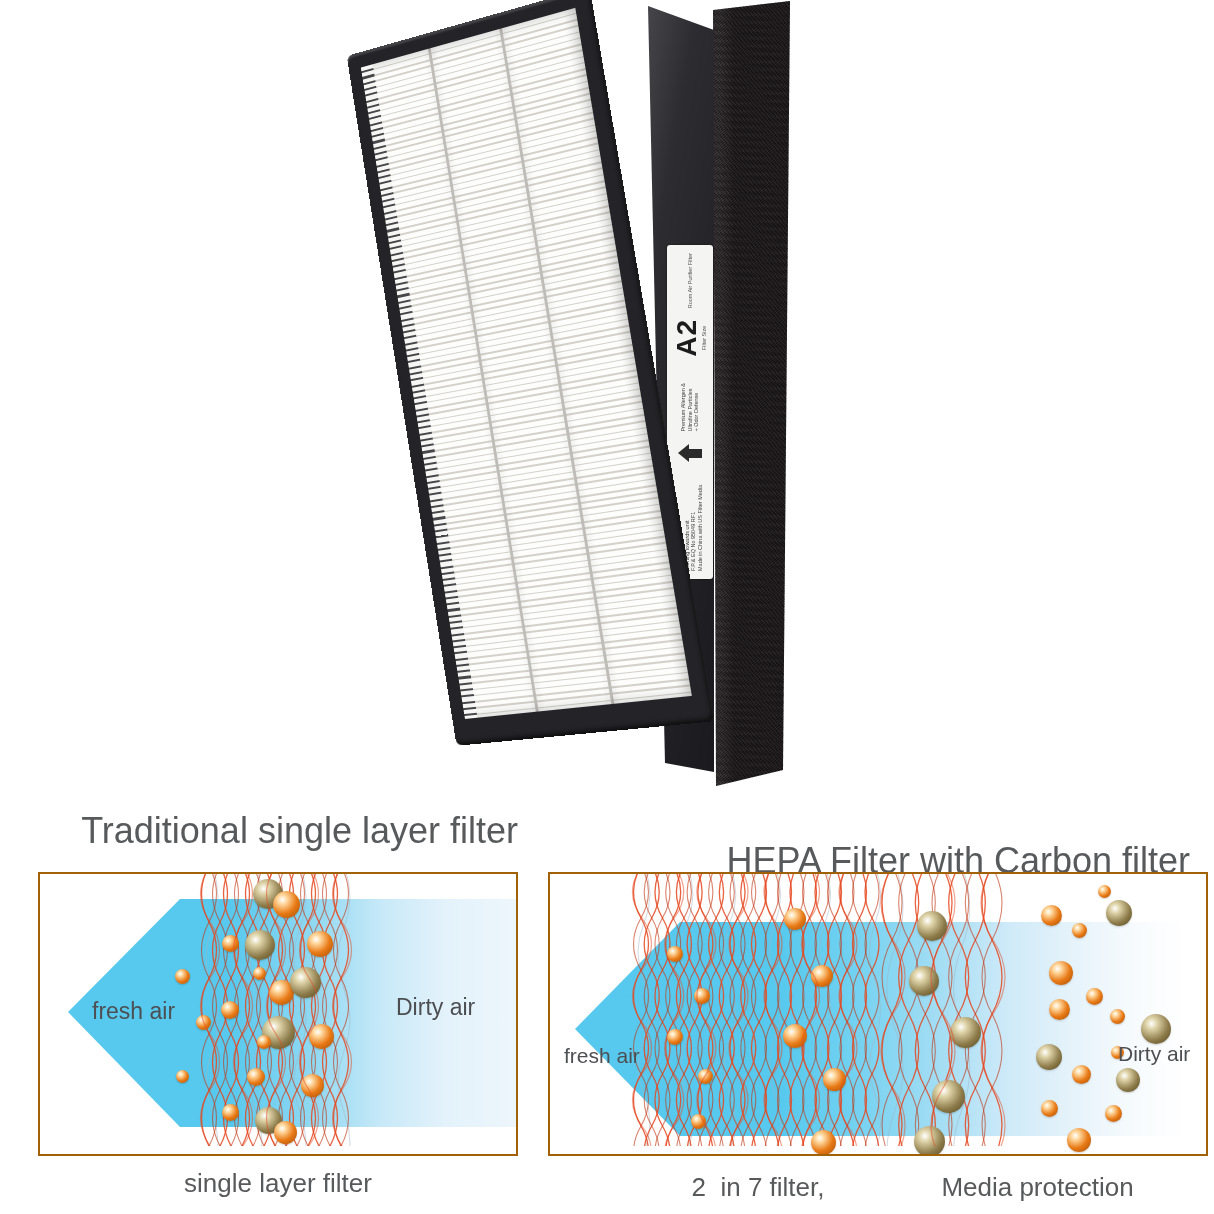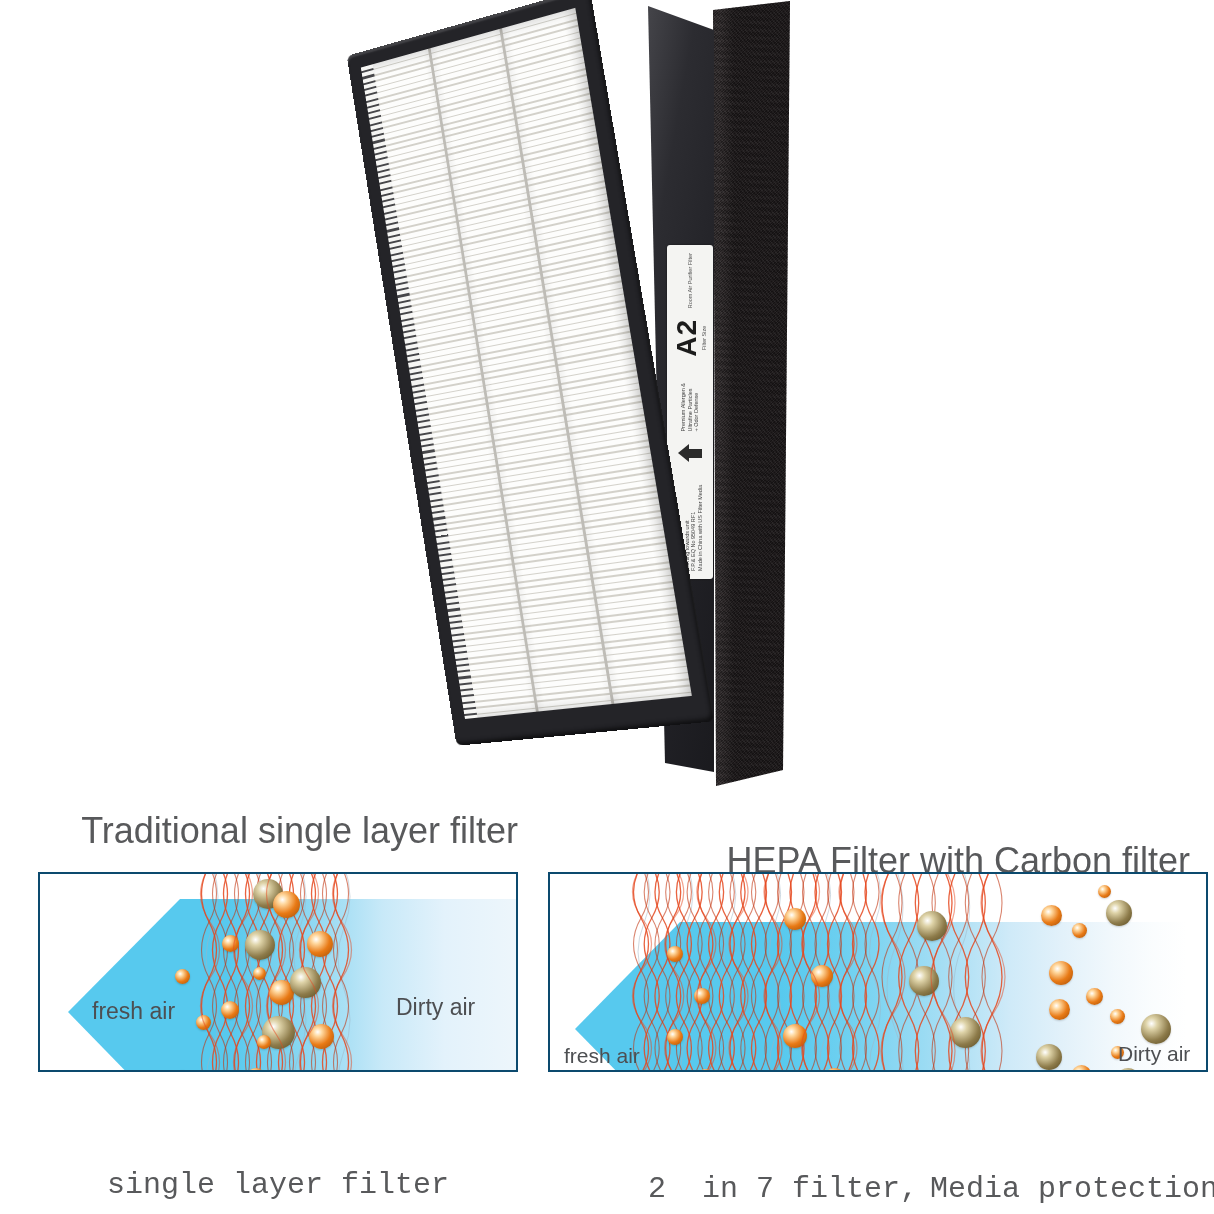--- a/index.html
+++ b/index.html
@@ -50,27 +50,27 @@
   .lbl-top{font-size:5.5px;white-space:nowrap;color:#555;}
   .lbl-arrow{display:flex;flex-direction:column;align-items:center;width:22px;}
   .lbl-arrow .head{width:0;height:0;border-left:9px solid transparent;border-right:9px solid transparent;
     border-bottom:11px solid #2b2b2b;}
   .lbl-arrow .stem{width:9px;height:13px;background:#2b2b2b;}
 
   
   .col-title{position:absolute;color:var(--text-gray,#58595b);font-size:36px;text-align:right;}
   .title-left{left:38px;top:810px;width:480px;}
   .title-right{left:620px;top:840px;width:570px;}
-  .caption{position:absolute;color:var(--text-gray,#58595b);font-size:30px;text-align:center;white-space:pre;font-family:Liberation Mono, monospace;}
+  .caption{position:absolute;color:var(--text-gray,#58595b);font-size:26px;text-align:center;white-space:pre;}
   .cap-left{left:38px;top:1168px;width:480px;}
   .cap-mid{left:648px;top:1172px;width:220px;}
   .cap-right{left:930px;top:1172px;width:215px;}
 
   
-  .diagram{position:absolute;top:872px;height:200px;border:2px solid #0c4a6e;box-sizing:border-box;background:#fff;overflow:hidden;}
+  .diagram{position:absolute;top:872px;height:284px;border:2px solid #a16207;box-sizing:border-box;background:#fff;overflow:hidden;}
   .box-left{left:38px;width:480px;}
   .box-right{left:548px;width:660px;}
   .arrow-bg{position:absolute;inset:0;}
   .box-left .arrow-bg{
     clip-path:polygon(28px 138px,140px 25px,480px 25px,480px 253px,140px 253px);
     background:linear-gradient(90deg,var(--arrow-cyan,#57c9ee) 0%,var(--arrow-cyan,#57c9ee) 40%,
       #93d9f2 58%,#c8e9f8 72%,#e3f2fb 85%,#edf6fb 100%);}
   .box-right .arrow-bg{
     clip-path:polygon(25px 155px,130px 48px,660px 48px,660px 262px,130px 262px);
     background:linear-gradient(90deg,var(--arrow-cyan,#57c9ee) 0%,var(--arrow-cyan,#57c9ee) 35%,

